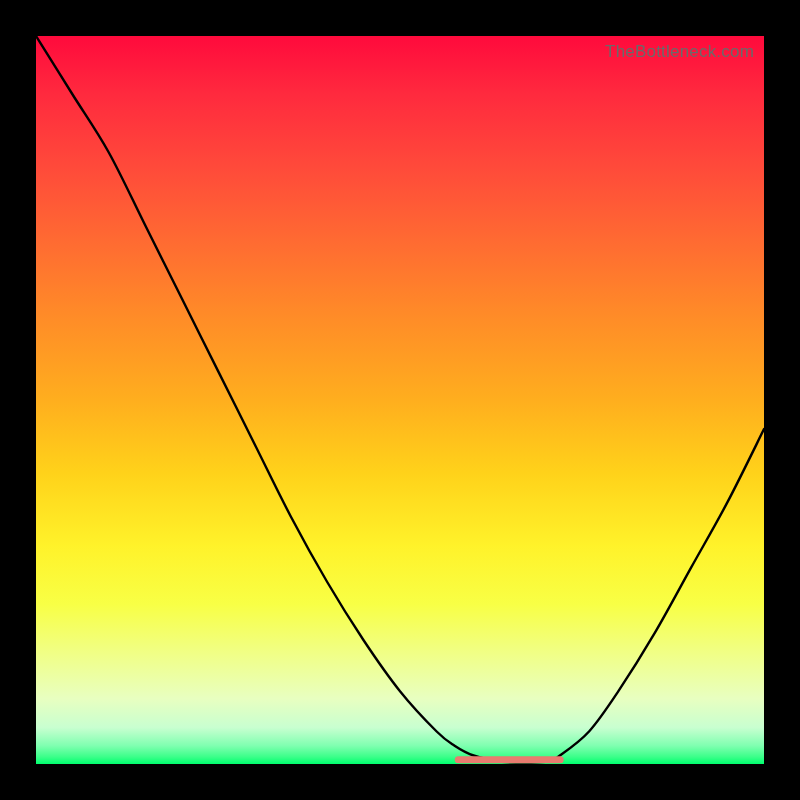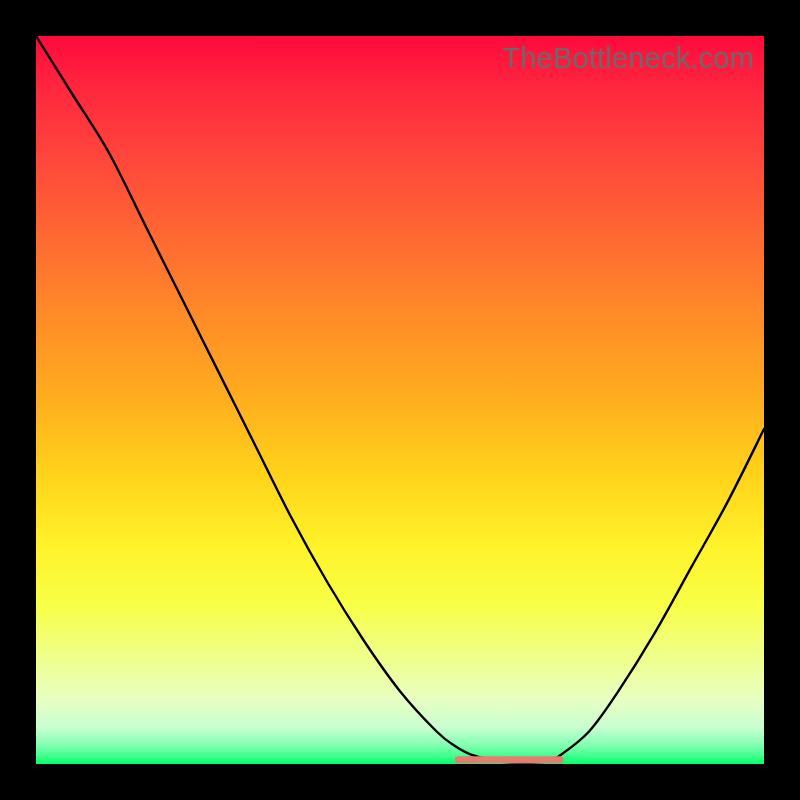--- a/index.html
+++ b/index.html
@@ -40,21 +40,21 @@
       #7fffb0 97.5%,
       #3cff8a 99%,
       #00ff6e 100%
     );
   }
   .watermark {
     position: absolute;
     top: 6px;
     right: 10px;
     color: #6a6a6a;
-    font-size: 29px;
+    font-size: 17px;
     letter-spacing: 0.2px;
     font-weight: 500;
     user-select: none;
   }
   svg.overlay {
     position: absolute;
     left: 0;
     top: 0;
     width: 728px;
     height: 728px;

